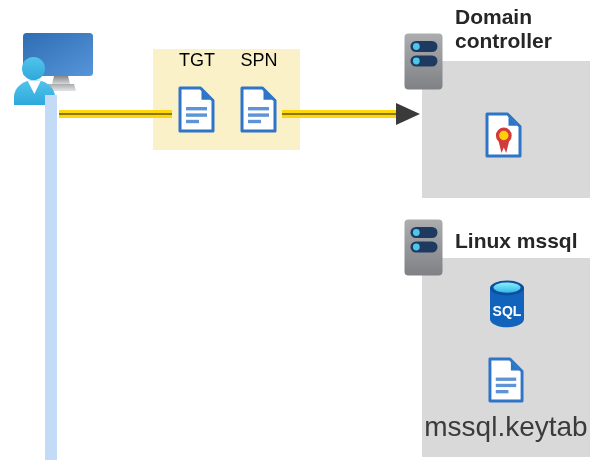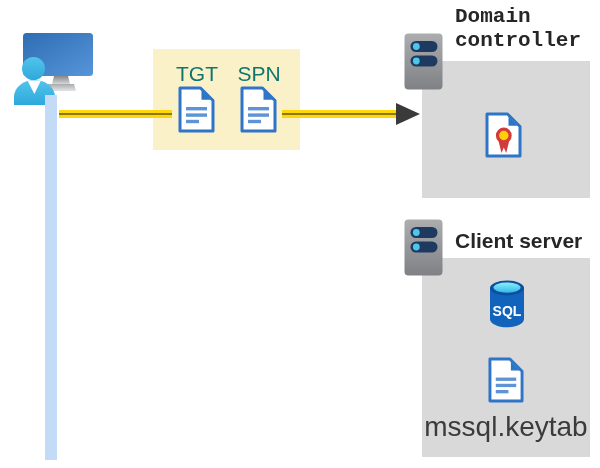--- a/index.html
+++ b/index.html
@@ -5,33 +5,33 @@
   html,body{margin:0;padding:0;background:#ffffff;}
   .canvas{
     position:relative;width:600px;height:468px;background:#ffffff;overflow:hidden;
     font-family:"Liberation Sans","DejaVu Sans",sans-serif;
   }
   .abs{position:absolute;}
   .title{
     font-weight:bold;color:#262626;font-size:21px;line-height:24px;
   }
   .client-label{left:25px;top:4px;}
-  .dc-title{left:455px;top:5px;width:140px;font-family:Liberation Mono, monospace;}
+  .dc-title{left:455px;top:5px;width:140px;}
   .linux-title{left:455px;top:229px;white-space:nowrap;}
   .keytab-label{
     left:422px;top:411px;width:168px;text-align:center;
     font-size:28px;color:#3b3b3b;
   }
   .gray-box{background:#d9d9d9;}
   .dc-box{left:422px;top:61px;width:168px;height:137px;}
   .linux-box{left:422px;top:258px;width:168px;height:199px;}
   .ticket-box{left:153px;top:49px;width:147px;height:101px;background:#faf1c9;}
   .ticket-label{
-    position:absolute;top:14px;transform:translateX(-50%);
-    font-size:21px;color:#0f766e;line-height:22px;
+    position:absolute;top:0;transform:translateX(-50%);
+    font-size:18px;color:#000000;line-height:22px;
   }
   .tgt-label{left:44px;}
   .spn-label{left:106px;}
   .ticket-doc{position:absolute;top:37px;}
   .tgt-doc{left:25px;}
   .spn-doc{left:87px;}
   .v-line{
     left:45px;top:95px;width:12px;height:365px;background:#c3dbf7;z-index:2;
   }
   .flow-line{
@@ -149,21 +149,21 @@
   </svg>
 
   <svg class="abs server-icon linux-server" width="39" height="57" viewBox="0 0 39 57">
     <rect x="0.5" y="0.5" width="38" height="56" rx="4" fill="url(#gradTower)"></rect>
     <rect x="6.5" y="8" width="27" height="11" rx="5.5" fill="#1f3a60"></rect>
     <rect x="6.5" y="22.5" width="27" height="11" rx="5.5" fill="#1f3a60"></rect>
     <circle cx="12.3" cy="13.5" r="3.4" fill="#4ec6ec"></circle>
     <circle cx="12.3" cy="28" r="3.4" fill="#4ec6ec"></circle>
   </svg>
 
-  <div class="abs title linux-title">Client server</div>
+  <div class="abs title linux-title">Linux mssql</div>
 
   <svg class="abs sql-icon" width="36" height="48" viewBox="0 0 36 48">
     <path d="M1,8 V39 c0,4.6 7.6,8.3 17,8.3 s17,-3.7 17,-8.3 V8 Z" fill="#1263bc"></path>
     <ellipse cx="18" cy="8" rx="17" ry="7.4" fill="#0d4f9e"></ellipse>
     <ellipse cx="18" cy="7.6" rx="13.5" ry="5.1" fill="url(#gradCyan)"></ellipse>
     <text class="sql-text" x="18" y="35.5" text-anchor="middle">SQL</text>
   </svg>
 
   <svg class="abs keytab-icon" width="36" height="46" viewBox="0 0 37 47">
     <path d="M2,2 H22.5 L35,14.5 V45 H2 Z" fill="#ffffff" stroke="#2e75c8" stroke-width="3" stroke-linejoin="round"></path>

